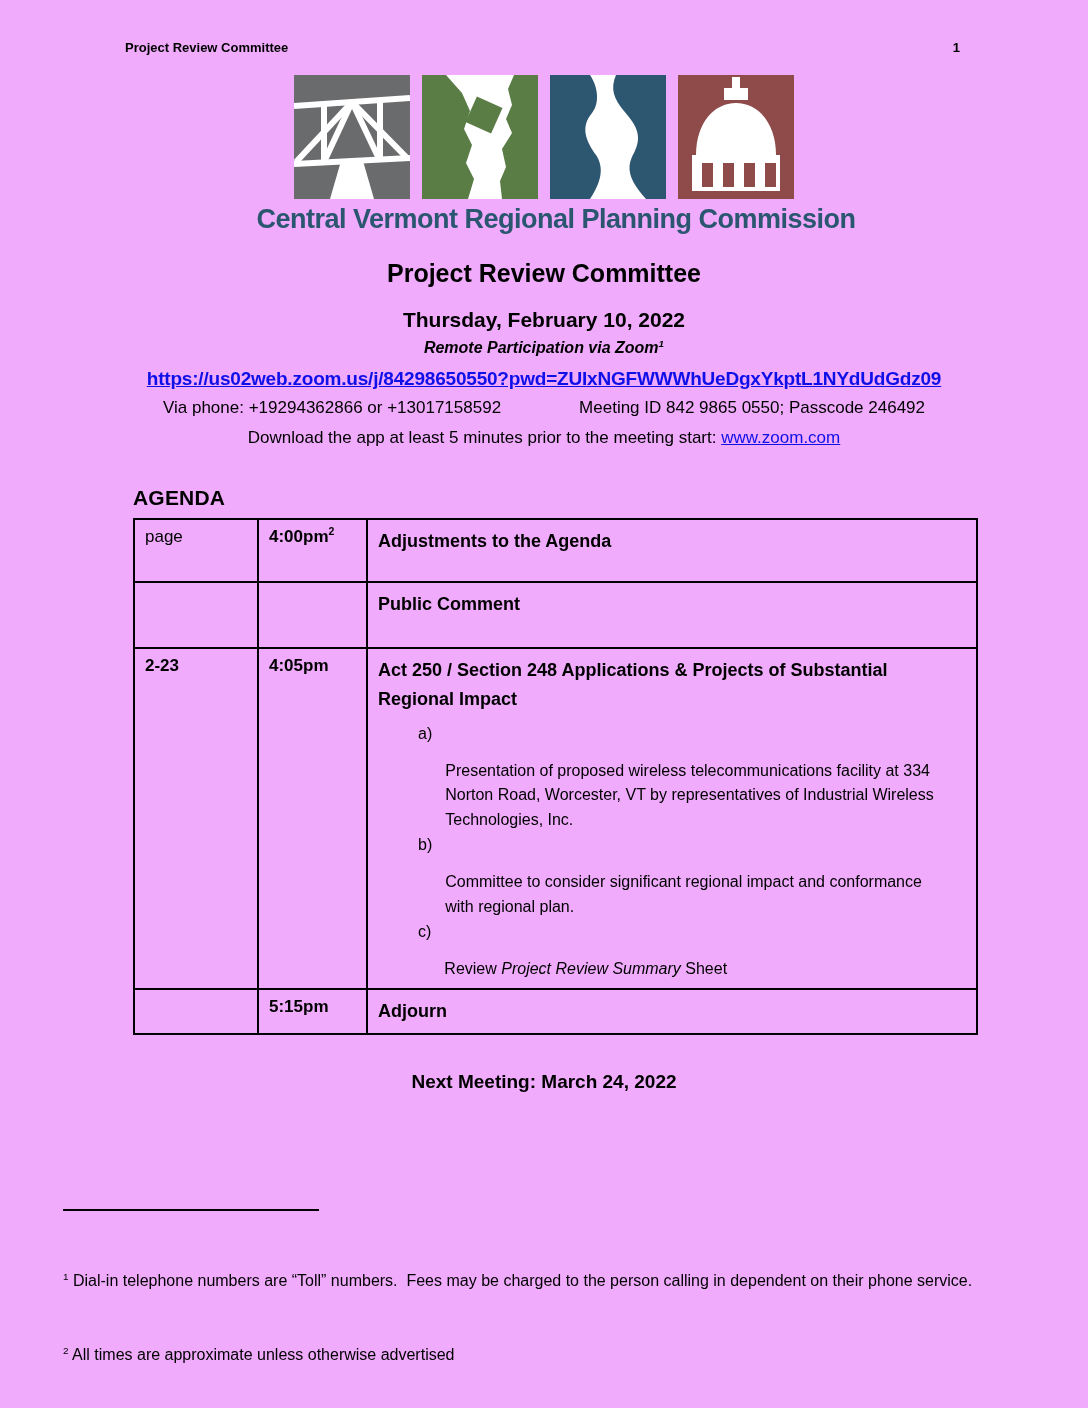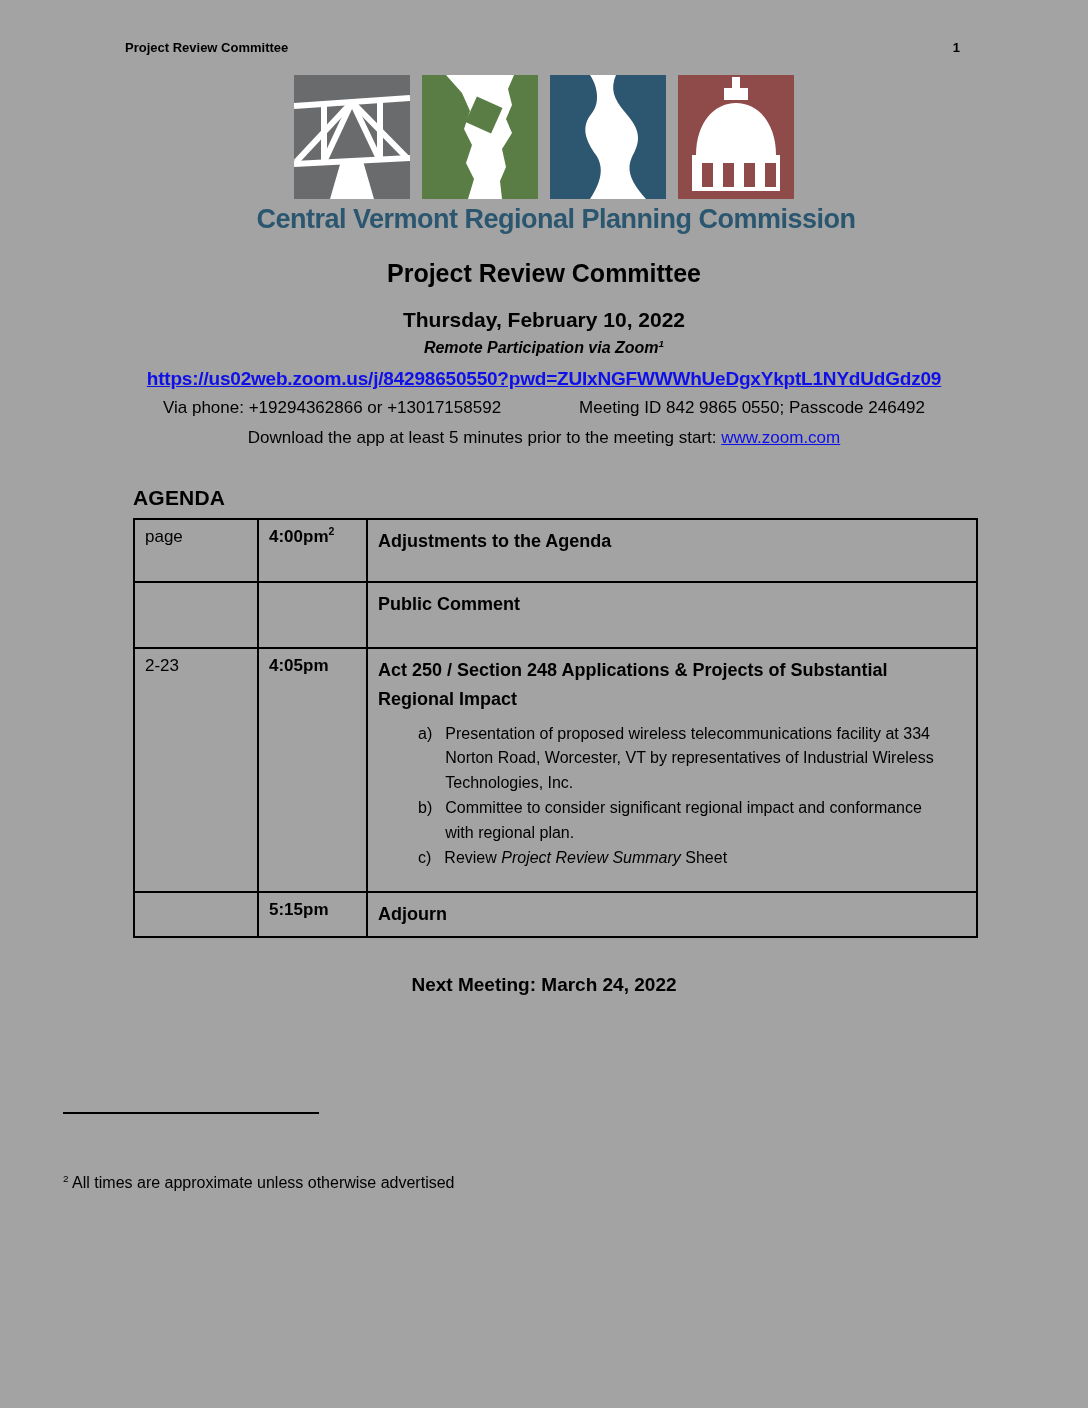--- a/index.html
+++ b/index.html
@@ -1,18 +1,18 @@
 <!DOCTYPE html>
 <html><head>
 <meta charset="utf-8">
 <style>
   * { margin:0; padding:0; box-sizing:border-box; }
   html,body { background:#e8e8e8; }
   .page {
-    width:1088px; height:1408px; margin:0 auto; background:#a3a3a3;
+    width:1088px; height:1408px; margin:0 auto; background:#f0abfc;
     font-family:"Liberation Sans", sans-serif; color:#000;
     position:relative; overflow:hidden;
   }
   
   .doc-header {
     display:flex; justify-content:space-between; align-items:flex-start;
     padding:40px 128px 0 125px; font-size:13px; font-weight:bold;
   }
   
   .logo-block { margin-top:20px; text-align:center; }
@@ -43,21 +43,21 @@
     border:2px solid #000; vertical-align:top; padding:7px 10px;
     font-size:17px;
   }
   td.c-page  { width:124px; }
   td.c-time  { width:109px; font-weight:bold; }
   td.c-topic { width:610px; }
   .cell-title { font-weight:bold; font-size:18px; line-height:1.6; }
   .cell-sub { font-size:16px; margin-top:4px; }
   .agenda-items { margin-top:8px; }
   .agenda-item { display:flex; gap:13px; padding-left:40px; font-size:16px; line-height:1.55; }
-  .agenda-item .item-text { width:508px; }
+  .agenda-item .item-text { width:508px;margin-top:37px; }
   .it { font-style:italic; }
   tr.r1 { height:63px; } tr.r2 { height:66px; } tr.r3 { height:244px; }
   tr.r4 { height:85px; } tr.r5 { height:43px;padding-left:36px; }
   .next-meeting { text-align:center; margin-top:36px; font-size:19px; font-weight:bold; }
   
   .footnote-sep { margin:116px 0 8px 63px; width:256px; border-top:2px solid #000; }
   .footnotes { margin:0 68px 0 63px; font-size:16px; line-height:1.55; white-space:pre-wrap; }
 </style>
 </head>
 <body>
@@ -145,21 +145,21 @@
       </td>
     </tr>
     <tr class="r2">
       <td class="c-page"></td>
       <td class="c-time"></td>
       <td class="c-topic">
         <div class="cell-title">Public Comment</div>
       </td>
     </tr>
     <tr class="r3">
-      <td class="c-page"><span style="font-weight:normal">2-23</span></td>
+      <td class="c-page"><span style="font-weight:bold">2-23</span></td>
       <td class="c-time">4:05pm</td>
       <td class="c-topic">
         <div class="cell-title">Act 250 / Section 248 Applications &amp; Projects of Substantial Regional Impact</div>
         <div class="agenda-items">
           <div class="agenda-item">
             <span class="item-label">a)</span>
             <span class="item-text">Presentation of proposed wireless telecommunications facility at 334 Norton Road, Worcester, VT by representatives of Industrial Wireless Technologies, Inc.</span>
           </div>
           <div class="agenda-item">
             <span class="item-label">b)</span>
@@ -179,16 +179,17 @@
         <div class="cell-title">Adjourn</div>
       </td>
     </tr>
   </tbody>
     </table>
 
   <div class="next-meeting">Next Meeting: March 24, 2022</div>
 
   <div class="footnote-sep"></div>
   <div class="footnotes">
+    <div><sup>1</sup><span> Dial-in telephone numbers are “Toll” numbers.  Fees may be charged to the person calling in dependent on their phone service.</span></div>
     <div><sup>2</sup><span> All times are approximate unless otherwise advertised</span></div>
   </div>
 
 </div>
 
 </body></html>

